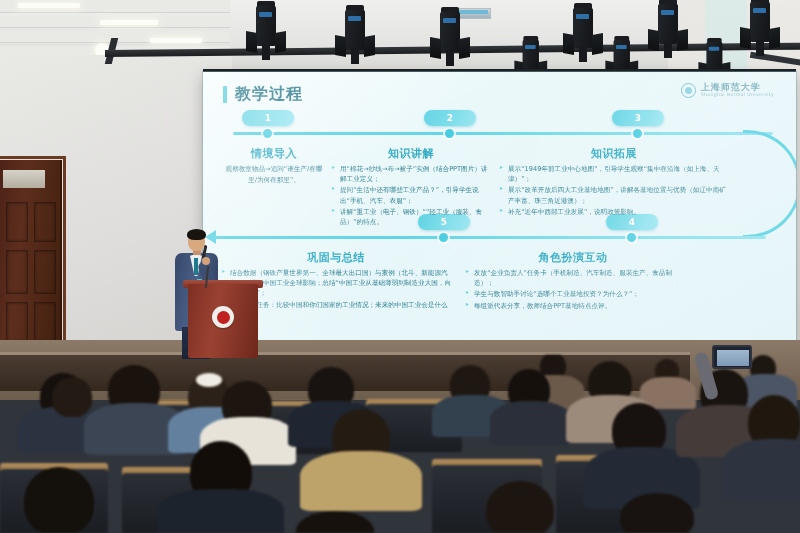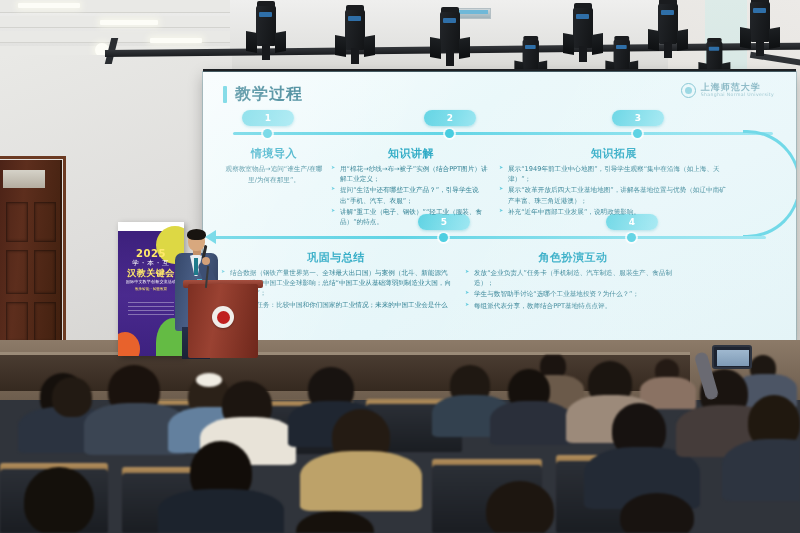--- a/index.html
+++ b/index.html
@@ -517,37 +517,20 @@
         <li>每组派代表分享，教师结合PPT基地特点点评。</li>
       </ul>
     </div>
 
   </div>
 
   <div class="stage-floor blur-lite"></div>
   <div class="stage-edge"></div>
   <div class="stage-front"></div>
 
-  <div class="banner blur-lite">
-    <div class="banner-top-bar"></div>
-    <div class="banner-yellow"></div>
-    <div class="banner-green"></div>
-    <div class="banner-orange"></div>
-    <div class="banner-year">2025</div>
-    <div class="banner-cn1">学・本・互</div>
-    <div class="banner-cn2">汉教关键会</div>
-    <div class="banner-sub">国际中文教学创新交流活动</div>
-    <div class="banner-tag">教学智能 · 智慧教育</div>
-    <div class="banner-lines">
-      <div></div>
-        <div></div>
-        <div></div>
-        <div></div>
-    </div>
-  </div>
 
   <div class="speaker blur-lite">
     <div class="sp-body"></div>
     <div class="sp-shirt"></div>
     <div class="sp-tie"></div>
     <div class="sp-neck"></div>
     <div class="sp-head"></div>
     <div class="sp-hair"></div>
     <div class="sp-arm"></div>
     <div class="sp-mic"></div>

